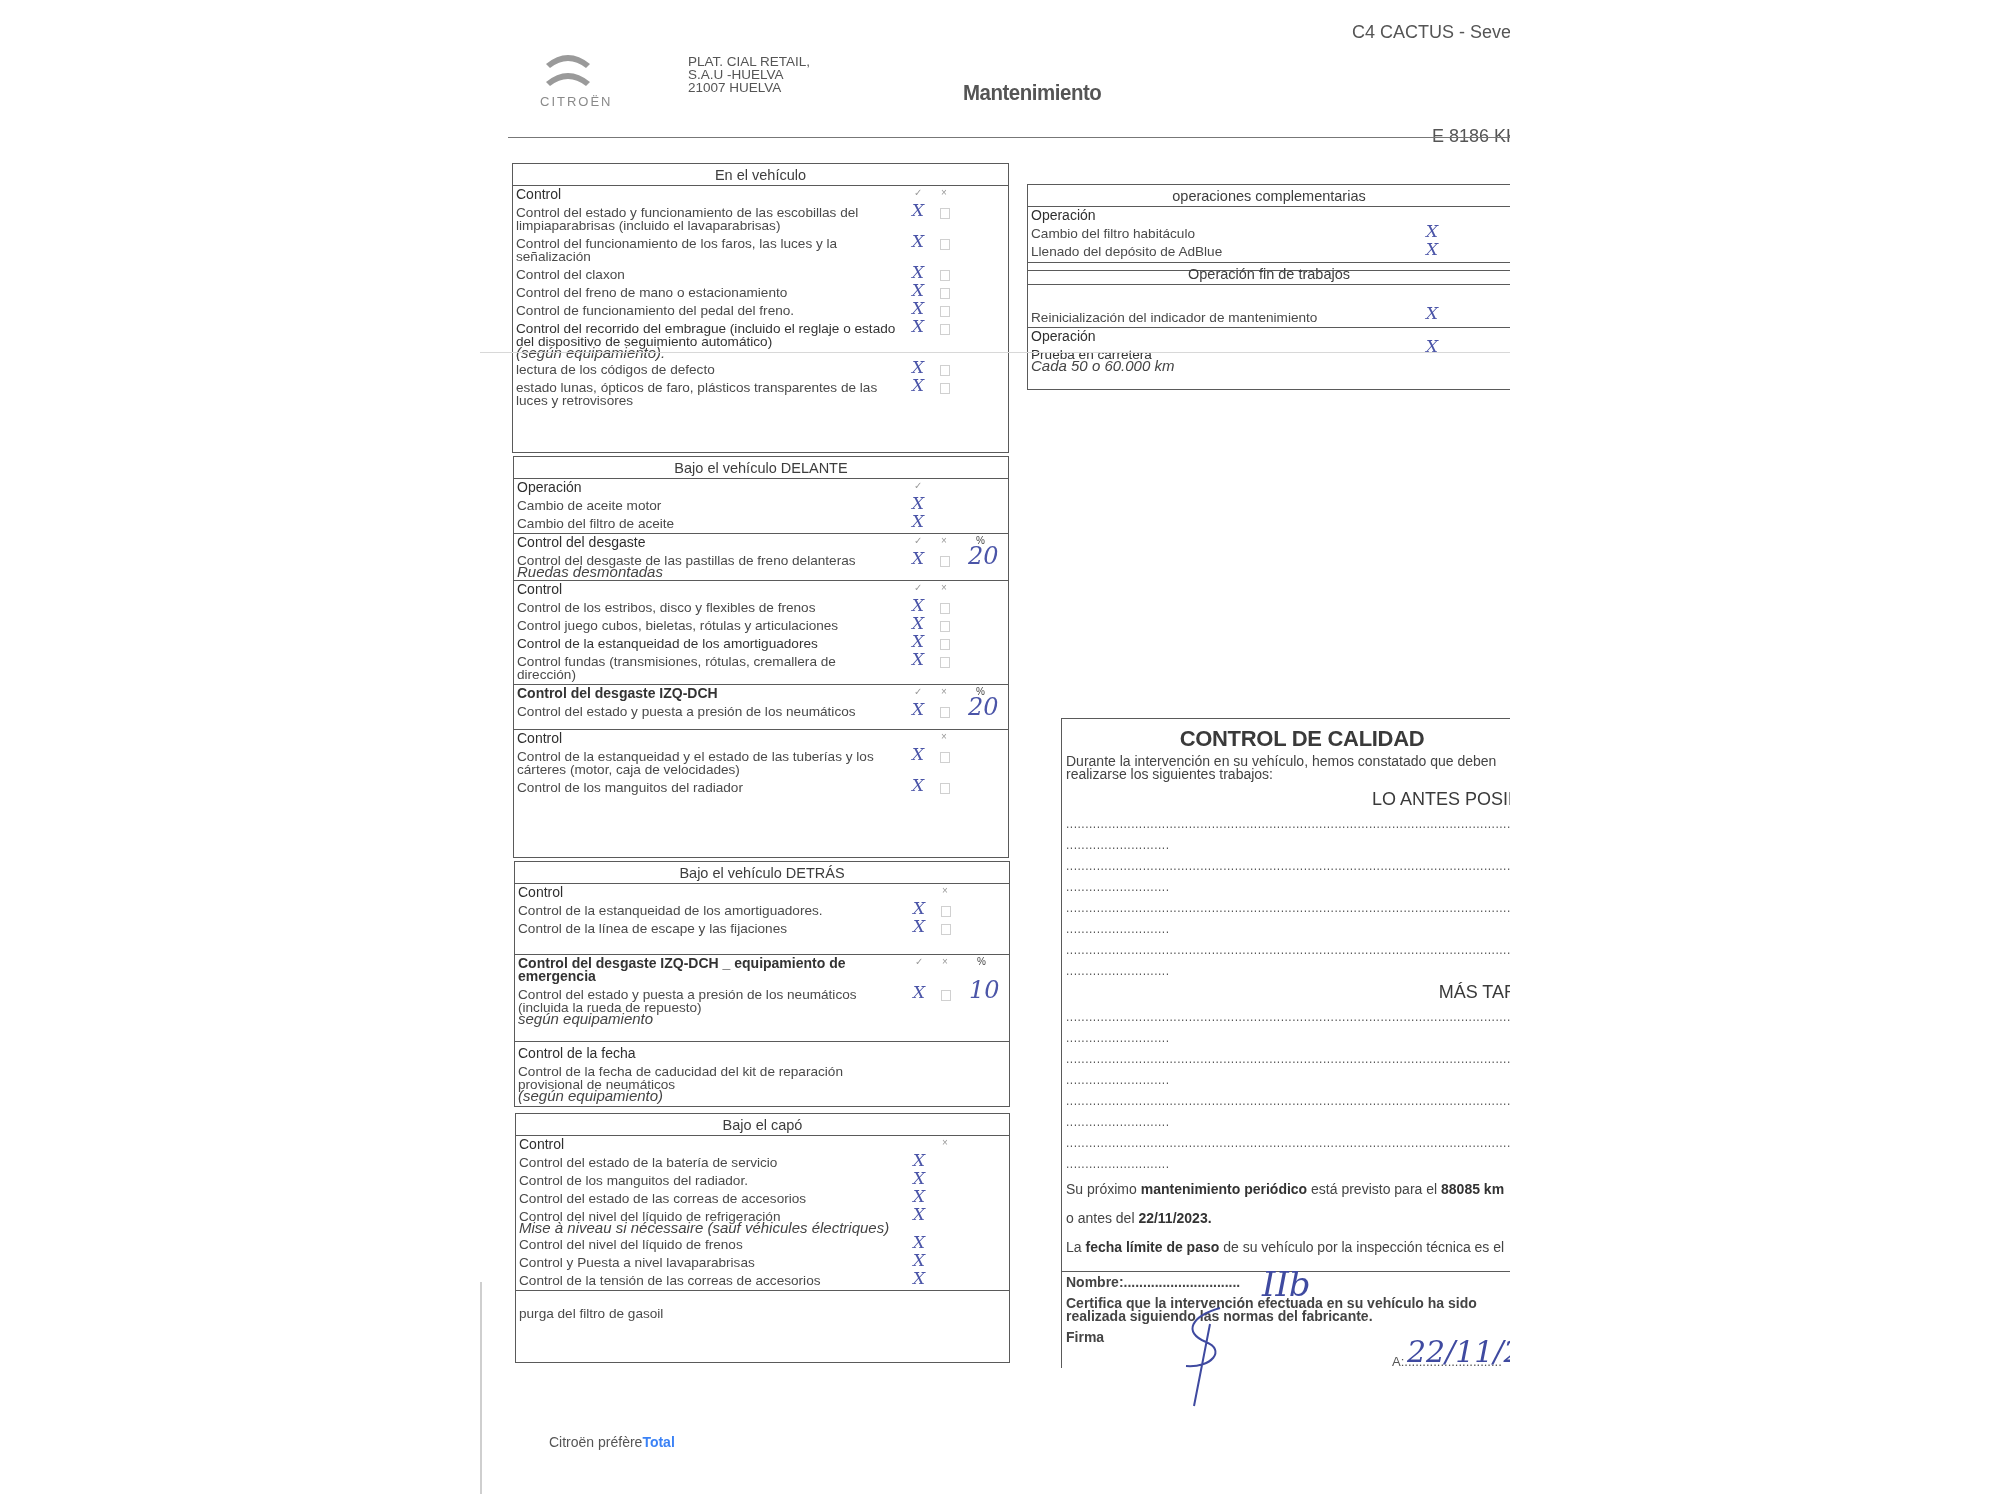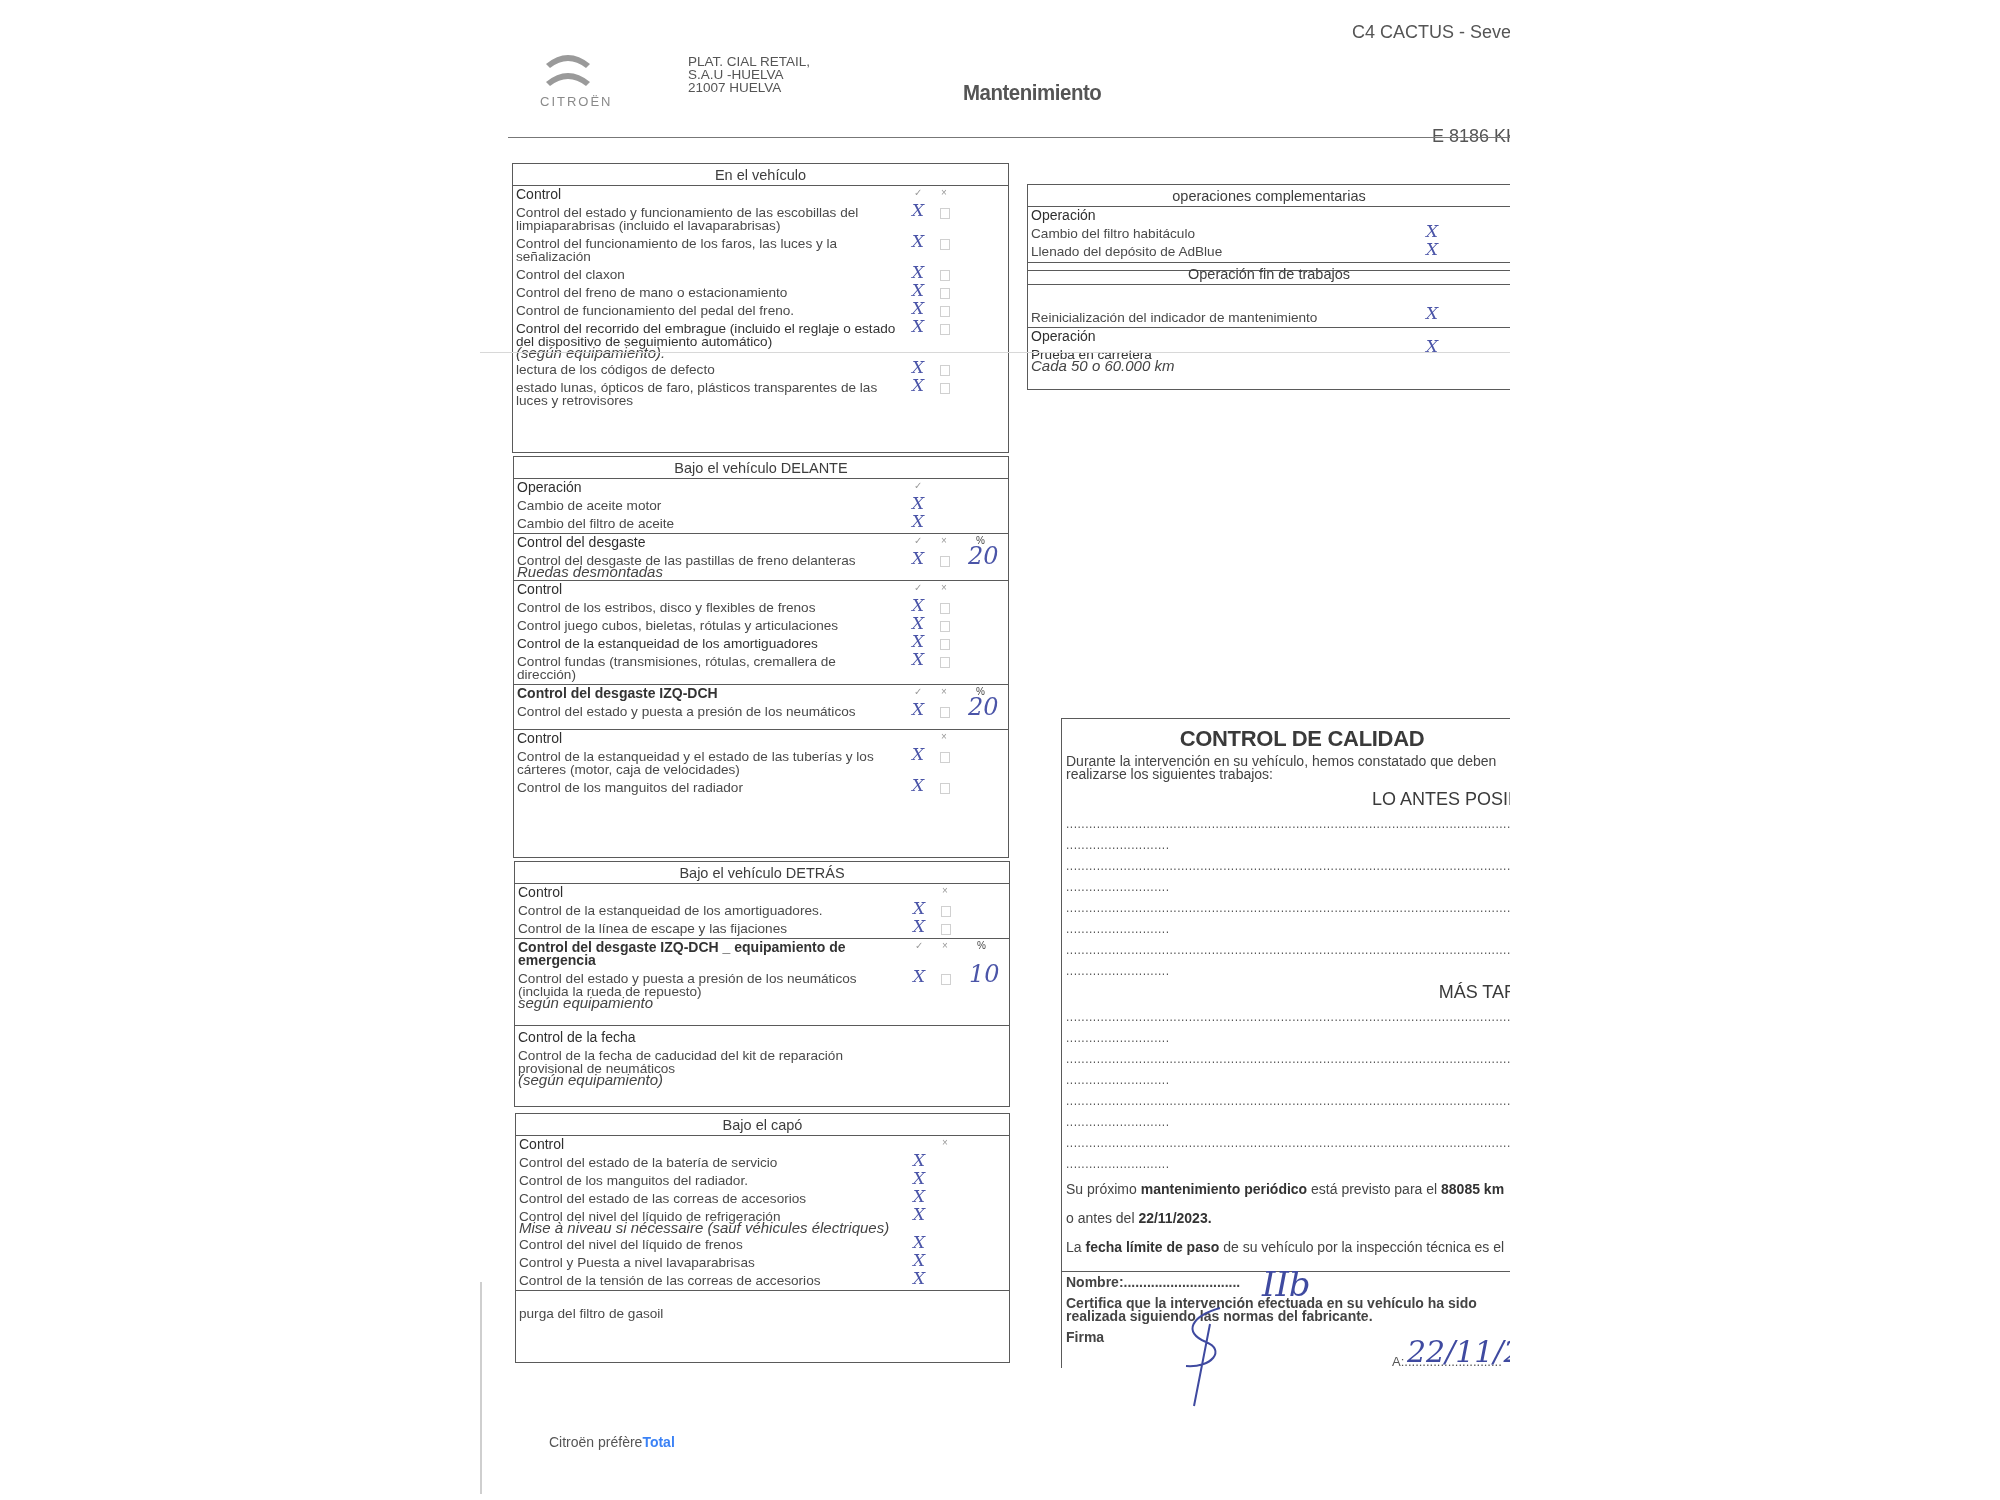--- a/index.html
+++ b/index.html
@@ -108,21 +108,21 @@
   </div>
 </div>
 
 <div class="tbl" style="left:514px; top:861px; width:496px; height:246px;">
   <div class="hdr">Bajo el vehículo DETRÁS</div>
   <div>
     <div class="row head"><span>Control</span><span class="colh ch2">×</span></div>
     <div class="row"><span>Control de la estanqueidad de los amortiguadores.</span><span class="mk mk1">X</span><span class="cb"></span></div>
     <div class="row"><span>Control de la línea de escape y las fijaciones</span><span class="mk mk1">X</span><span class="cb"></span></div>
   </div>
-  <div class="sec" style="height:86px;">
+  <div class="sec" style="height:86px;margin-top:16px;">
     <div class="row head" style="padding-right:120px;"><span style="font-weight:bold;color:#333">Control del desgaste IZQ-DCH _ equipamiento de emergencia</span><span class="colh ch1">✓</span><span class="colh ch2">×</span><span class="colh ch3">%</span></div>
     <div class="row"><span>Control del estado y puesta a presión de los neumáticos (incluida la rueda de repuesto)</span><span class="sub">según equipamiento</span><span class="mk mk1">X</span><span class="cb"></span><span class="pct">10</span></div>
   </div>
   <div class="sec">
     <div class="row head" style="padding-top:5px;"><span>Control de la fecha</span></div>
     <div class="row"><span>Control de la fecha de caducidad del kit de reparación provisional de neumáticos</span><span class="sub">(según equipamiento)</span></div>
   </div>
 </div>
 
 <div class="tbl" style="left:515px; top:1113px; width:495px; height:250px;">

